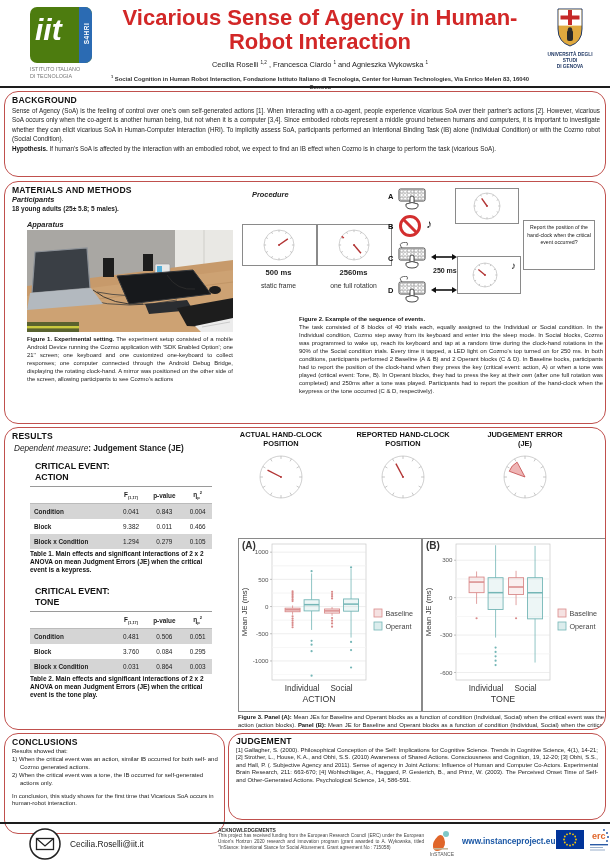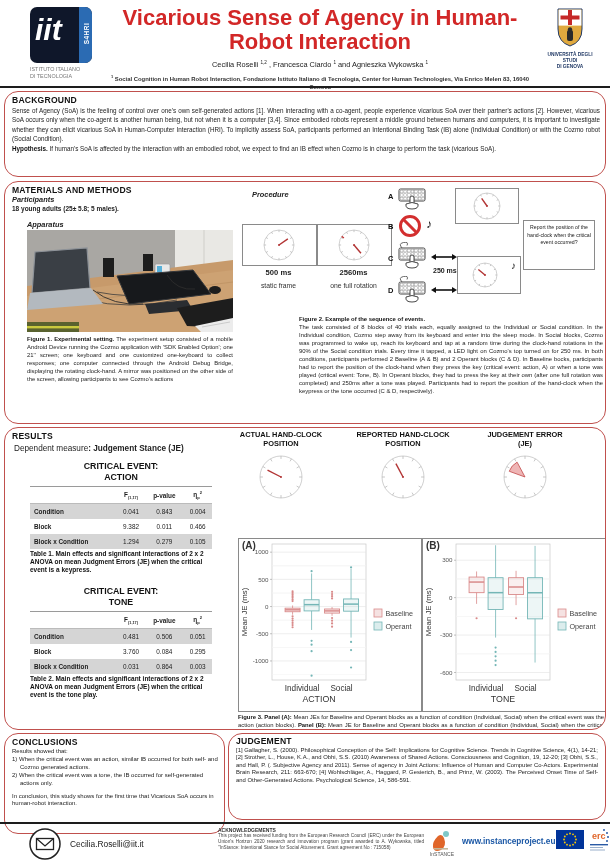--- a/index.html
+++ b/index.html
@@ -5,21 +5,21 @@
   html,body{margin:0;padding:0;background:#fff}
   .poster{position:relative;width:610px;height:863px;background:#fff;overflow:hidden;
           font-family:"Liberation Sans",sans-serif;color:#222}
   .abs{position:absolute;box-sizing:border-box}
   .sec{position:absolute;box-sizing:border-box;background:#fff;border:1.5px solid #c0504d;border-radius:14px;overflow:hidden}
   .sec-title{position:absolute;font-size:8.6px;font-weight:bold;color:#111;letter-spacing:.2px}
   .body-text{font-size:6.3px;line-height:1.5;text-align:justify;color:#1c1c1c}
   .cap{font-size:5.9px;line-height:1.35;text-align:justify;color:#1c1c1c}
   .cap b,.body-text b{color:#111}
   .ital-label{font-size:7.4px;font-style:italic;font-weight:bold;color:#222}
-  .ev-head{font-size:8.8px;font-weight:bold;text-align:center;line-height:1.2;color:#111}
+  .ev-head{font-size:8.8px;font-weight:bold;line-height:1.2;color:#111}
   table.ev{border-collapse:collapse;width:182px;font-size:6.4px;color:#1c1c1c}
   table.ev th{font-weight:bold;padding:3px 2px;border-top:1px solid #9a9a9a;border-bottom:1px solid #bbb;text-align:center}
   table.ev td{padding:4px 2px;text-align:center}
   table.ev td.lbl{text-align:left;font-weight:bold;padding-left:4px}
   table.ev tr.g{background:#d5d5d5}
   .tbl-cap{font-size:6.5px;font-weight:bold;line-height:1.25;text-align:left;color:#111}
   .frame{position:absolute;border:1.5px solid #8a8a8a;background:#fff}
   .panel-box{position:absolute;border:1.5px solid #8a8a8a;background:#fff}
   .panel-letter{position:absolute;left:3px;top:1px;font-size:10px;font-weight:bold;color:#333}
   .clock-title{position:absolute;font-size:7.4px;font-weight:bold;text-align:center;line-height:1.25;color:#111}
@@ -28,21 +28,21 @@
   .report-box{position:absolute;border:1px solid #8a8a8a;background:#fff;font-size:5.2px;line-height:1.45;
               text-align:center;padding:3px 2px;color:#222}
   .rule{position:absolute;left:0;width:610px;background:#1d1d1d}
 </style>
 </head>
 <body>
 
 <div class="poster">
 
   <div class="abs" style="left:0;top:0;width:610px;height:86px">
-    <div class="abs" style="left:30px;top:7px;width:62px;height:56px;background:#0f172a;border-radius:7px">
+    <div class="abs" style="left:30px;top:7px;width:62px;height:56px;background:#4d7c0f;border-radius:7px">
       <span class="abs" style="left:5px;top:6px;font-size:30px;font-weight:bold;font-style:italic;color:#fff">iit</span>
       <span class="abs" style="right:0;top:0;width:13px;height:56px;background:#2b6bb3;border-radius:0 7px 7px 0">
         <span style="position:absolute;left:-16px;top:23px;width:46px;text-align:center;transform:rotate(-90deg);font-size:6.5px;font-weight:bold;color:#fff;letter-spacing:.5px">S4HRI</span>
       </span>
     </div>
     <div class="abs" style="left:30px;top:66px;font-size:5.4px;color:#777;line-height:1.3">
       <div>ISTITUTO ITALIANO</div>
       <div>DI TECNOLOGIA</div>
     </div>
 
@@ -309,21 +309,21 @@
 
     <div class="abs cap" style="left:294px;top:134px;width:304px">
       <b>Figure 2. Example of the sequence of events.</b><br>
       <span>The task consisted of 8 blocks of 40 trials each, equally assigned to the Individual or Social condition. In the Individual condition, Cozmo step away from its keyboard and enter into the sleep mode. In Social blocks, Cozmo was programmed to wake up, reach its keyboard and tap at a random time during the clock-hand rotations in the 90% of the Social condition trials. Every time it tapped, a LED light on Cozmo's top turned on for 250 ms. In both conditions, participants performed 2 Baseline (A &amp; B) and 2 Operant blocks (C &amp; D). In Baseline bocks, participants had to report the position of the clock-hand when they press the key (critical event: action, A) or when a tone was played (critical event: Tone, B). In Operant blocks, they had to press the key at their own (after one full rotation was completed) and 250ms after a tone was played. Participants had to report the position of the hand-clock when the keypress or the tone occurred (C &amp; D, respectively).</span>
     </div>
   </section>
 
   <section class="sec" style="left:4px;top:427px;width:602px;height:303px">
     <span class="sec-title" style="left:7px;top:3px">RESULTS</span>
     <div class="abs" style="left:9px;top:16px;font-size:8.2px">
-      <span style="">Dependent measure</span><b>: Judgement Stance (JE)</b>
+      <span style="font-style:italic">Dependent measure</span><b>: Judgement Stance (JE)</b>
     </div>
 
     <div class="abs ev-head" style="left:30px;top:33px;width:172px">
       <div>CRITICAL EVENT:</div>
       <div>ACTION</div>
     </div>
     <table class="ev abs" style="left:25px;top:58px">
       <tbody>
           <tr>
             <th></th>

